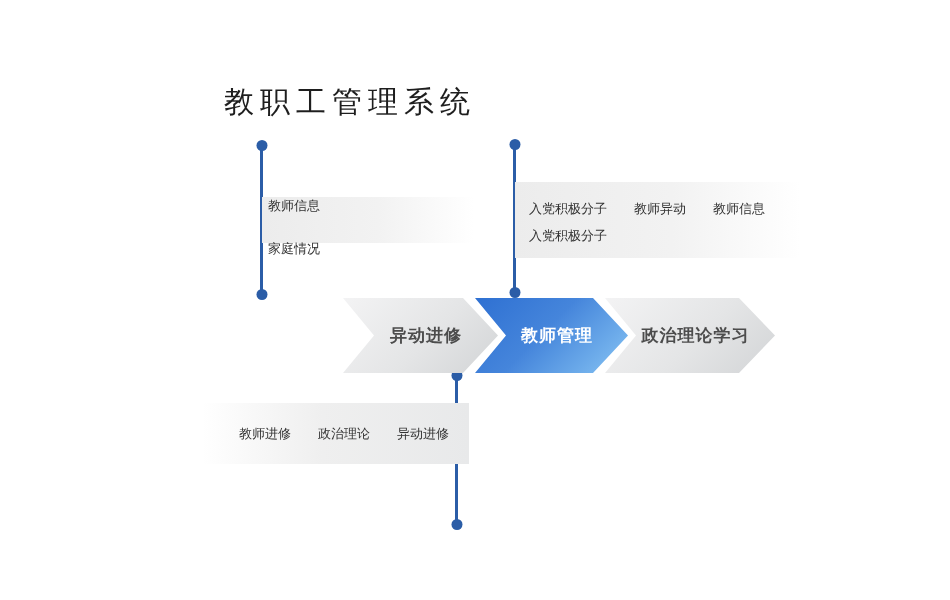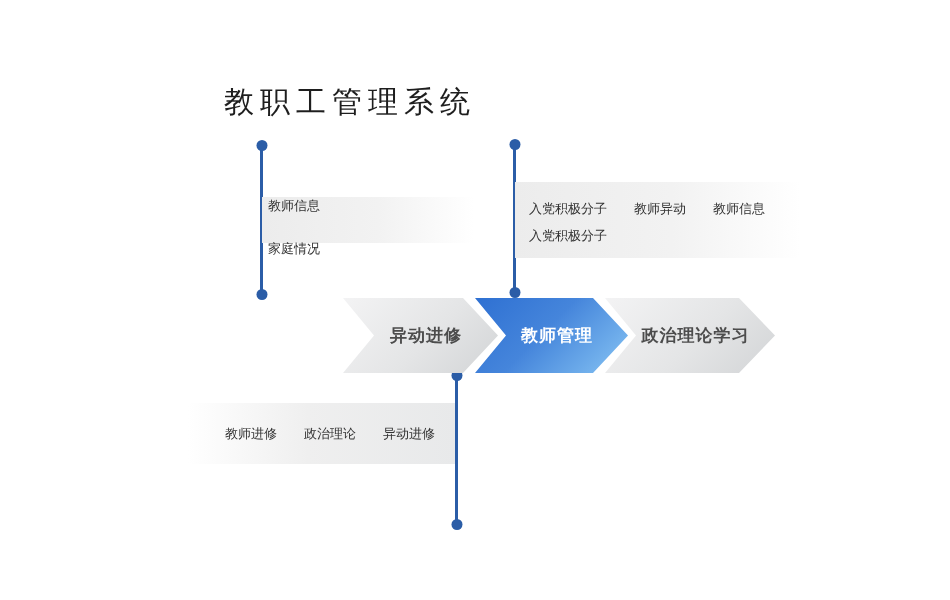--- a/index.html
+++ b/index.html
@@ -33,21 +33,21 @@
     background:linear-gradient(to right,#ececec 0%,#f2f2f2 55%,rgba(255,255,255,0) 100%);
     display:flex; gap:25px; padding-left:6px;flex-direction:column;
   }
   .box-party {
     left:515px; top:182px; width:285px; height:76px;
     background:linear-gradient(to right,#ececec 0%,#f2f2f2 55%,rgba(255,255,255,0) 100%);
     padding:13px 0 0 6px;
   }
   .box-party .row { display:flex; gap:27px; line-height:27px;margin-left:8px; }
   .box-transfer {
-    left:188px; top:403px; width:267px; height:61px;
+    left:202px; top:403px; width:267px; height:61px;
     background:linear-gradient(to right,rgba(255,255,255,0) 0%,#efefef 45%,#e8e9ea 100%);
     display:flex; align-items:center; justify-content:flex-end; gap:27px; padding-right:20px;
   }
   
   .chev {
     position:absolute; top:298px; height:75px; box-sizing:border-box;
     display:flex; align-items:center; justify-content:center;
     font-size:17px; font-weight:700; letter-spacing:1px; white-space:nowrap;
   }
   .chev.blue {

